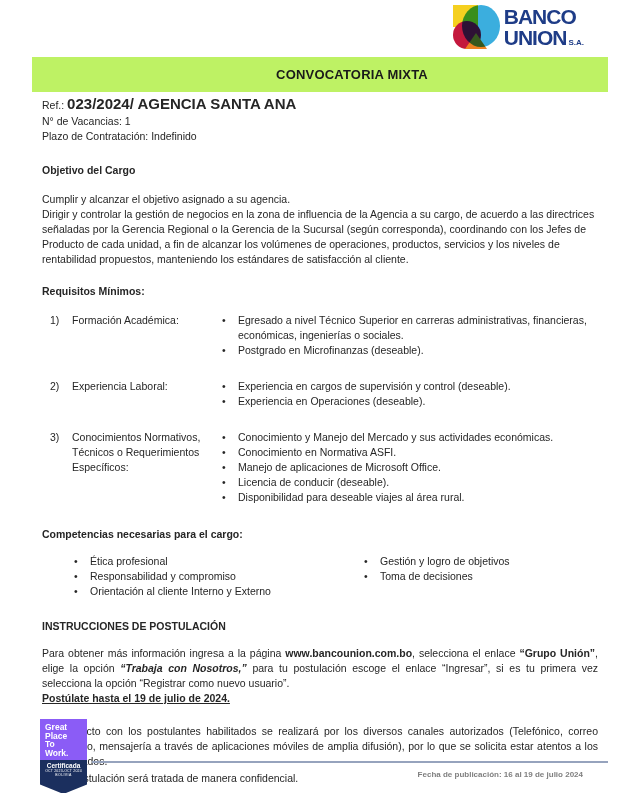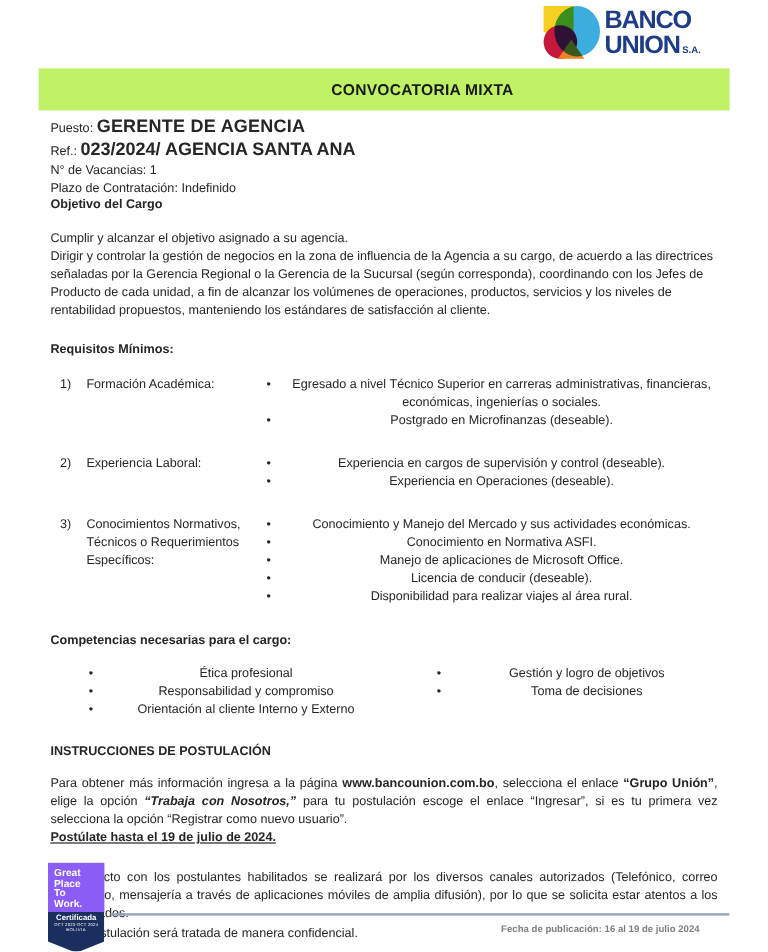--- a/index.html
+++ b/index.html
@@ -41,21 +41,21 @@
   .content { position:absolute; top:163px; left:10px; right:10px; font-size:10.5px; line-height:15px; }
   h2.sec { font-size:10.5px; font-weight:bold; margin-bottom:0; }
   .objetivo p { margin-top:0; }
   .objetivo .sp { height:14px; }
 
   
   .req-item { display:grid; grid-template-columns:176px 1fr; margin-top:14px; }
   .req-label { display:flex; padding-left:8px; }
   .req-num { width:22px; font-weight:normal; }
   .req-name { width:130px; }
-  ul.blist { list-style:none;text-align:center; }
+  ul.blist { list-style:none; }
   ul.blist li { position:relative; padding-left:20px; }
   ul.blist li::before { content:"•"; position:absolute; left:4px; top:0; }
 
   
   .comp-cols { display:grid; grid-template-columns:1fr 1fr; margin-top:12px; }
   .comp-cols ul.blist { margin-left:28px; }
   .comp-cols .right ul.blist { margin-left:40px; }
 
   
   .instr-head { text-align:left; font-size:10.5px; font-weight:bold; margin-top:20px; }
@@ -94,24 +94,20 @@
       <span class="b1">BANCO</span>
       <span class="b2">UNION</span><span class="sa">S.A.</span>
     </div>
   </div>
 
   <div class="banner">
     <h1>CONVOCATORIA MIXTA</h1>
   </div>
 
   <div class="meta">
-    <div class="row puesto">
-      <span class="lab">Puesto:</span>
-      <span class="puesto-val">GERENTE DE AGENCIA</span>
-    </div>
     <div class="row">
       <span class="lab">Ref.:</span>
       <span class="ref-val">023/2024/ AGENCIA SANTA ANA</span>
     </div>
     <div class="row">
       <span class="lab">N° de Vacancias:</span>
       <span>1</span>
     </div>
     <div class="row">
       <span class="lab">Plazo de Contratación:</span>
@@ -156,21 +152,21 @@
       <div class="req-item" style="margin-top:21px;">
         <div class="req-label">
           <span class="req-num">3)</span>
           <span class="req-name">Conocimientos Normativos, Técnicos o Requerimientos Específicos:</span>
         </div>
         <ul class="blist">
           <li>Conocimiento y Manejo del Mercado y sus actividades económicas.</li>
           <li>Conocimiento en Normativa ASFI.</li>
           <li>Manejo de aplicaciones de Microsoft Office.</li>
           <li>Licencia de conducir (deseable).</li>
-          <li>Disponibilidad para realizar viajes al área rural.</li>
+          <li>Disponibilidad para deseable viajes al área rural.</li>
         </ul>
       </div>
     </div>
 
     <div class="competencias" style="margin-top:22px;">
       <h2 class="sec">Competencias necesarias para el cargo:</h2>
       <div class="comp-cols">
         <div class="left">
           <ul class="blist">
             <li>Ética profesional</li>

